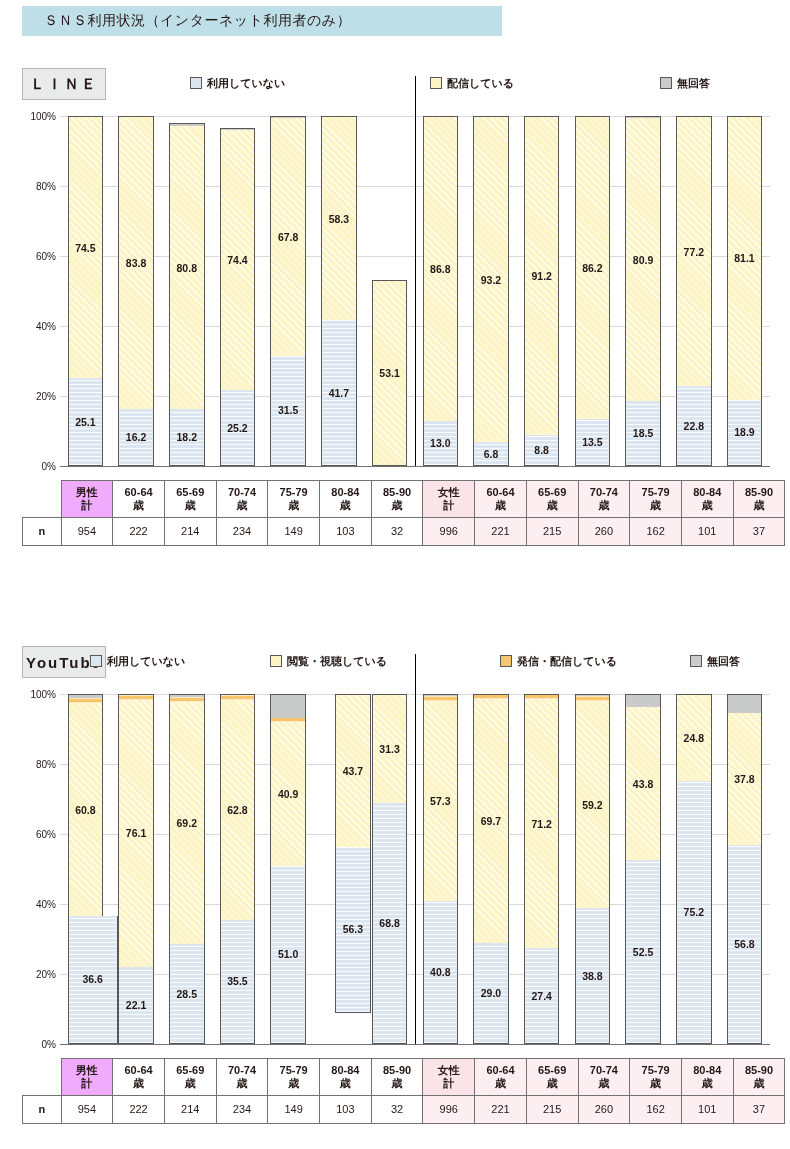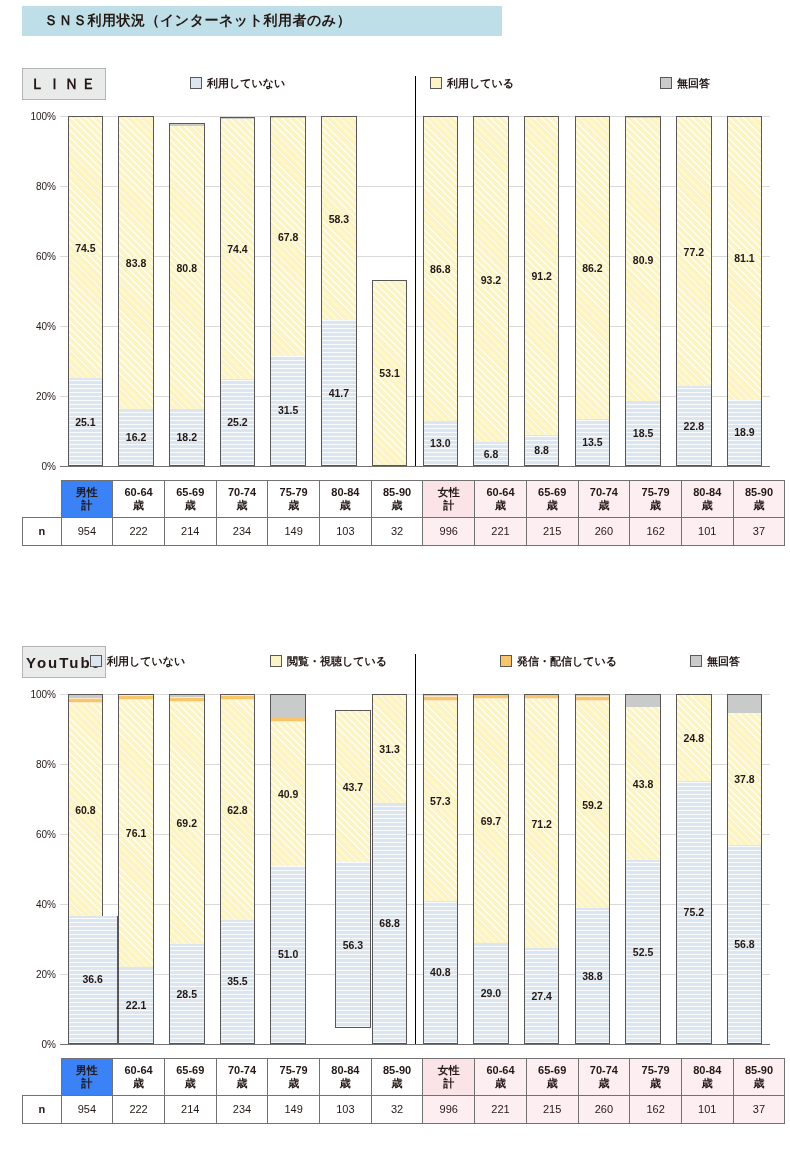--- a/index.html
+++ b/index.html
@@ -9,21 +9,21 @@
     font-family:"Liberation Sans","DejaVu Sans",sans-serif;
     color:#231815;
     position:relative;
     overflow:hidden;
   }
   
   .page-title{
     position:absolute;left:22px;top:6px;width:480px;height:30px;
     background:#bfdfe8;
     display:flex;align-items:center;
-    font-size:14px;font-weight:bold;letter-spacing:.5px;
+    font-size:14px;font-weight:normal;letter-spacing:.5px;
     padding-left:22px;box-sizing:border-box;
   }
   
   .section{position:absolute;left:0;width:790px;}
   .sec-label{
     position:absolute;left:22px;top:0;width:82px;height:30px;
     background:#e9eaea;border:1px solid #b5b5b6;
     display:flex;align-items:center;justify-content:center;
     font-size:15px;font-weight:bold;letter-spacing:2px;
   }
@@ -72,42 +72,42 @@
 
   
   .tbl{position:absolute;border-collapse:collapse;table-layout:fixed;}
   .tbl td{
     border:1px solid #727171;
     font-size:11px;text-align:center;vertical-align:middle;
     padding:0;line-height:1.15;
   }
   .cat-row td{height:36px;font-weight:bold;}
   .n-row td{height:27px;}
-  .tot-m{background:#3b82f6;}
+  .tot-m{background:#f0abfc;}
   .tot-f{background:#fbe4e8;}
   .cell-f{background:#fdeff1;}
   .cell-m{background:#ffffff;}
   .lbl-cell{background:#ffffff;font-weight:bold;}
   .blank{border:none !important;background:transparent;}
 </style>
 </head>
 <body>
 
 <div class="page-title">ＳＮＳ利用状況（インターネット利用者のみ）</div>
 
 <div class="section" id="sec-line" style="top:68px;height:480px;">
   <div class="sec-label">ＬＩＮＥ</div>
   <div class="legend" id="legend-line">
       <div class="item" style="position: absolute; left: 80px;">
         <span class="swatch" style="background: rgb(220, 230, 241);"></span>
         <span class="lbl">利用していない</span>
       </div>
       <div class="item" style="position: absolute; left: 320px;">
         <span class="swatch" style="background: rgb(253, 244, 198);"></span>
-        <span class="lbl">利用している</span>
+        <span class="lbl">配信している</span>
       </div>
       <div class="item" style="position: absolute; left: 550px;">
         <span class="swatch" style="background: rgb(201, 202, 202);"></span>
         <span class="lbl">無回答</span>
       </div>
     </div>
   <div class="plot" id="plot-line" style="left:22px;top:48px;width:748px;height:350px;">
       <div class="axisline" style="top: 350px; width: 710px;"></div>
       <div class="ytick" style="top: 350px; right: 714px;">0%</div>
       <div class="gridline" style="top: 280px; width: 710px;"></div>
@@ -152,21 +152,21 @@
               <span class="val">18.2</span>
             </div>
           </div>
         </div>
         <div class="barcol" style="width: 50.7143px; align-items: center;">
           <div style="width: 35.5px; height: 100%; display: flex; flex-direction: column; justify-content: flex-end;">
             <div class="seg fill-na" style="height: 1.4px;"></div>
             <div class="seg fill-use" style="height: 260.4px;">
               <span class="val">74.4</span>
             </div>
-            <div class="seg fill-none" style="height: 87px;">
+            <div class="seg fill-none" style="height: 76px;">
               <span class="val">25.2</span>
             </div>
           </div>
         </div>
         <div class="barcol" style="width: 50.7143px; align-items: center;">
           <div style="width: 35.5px; height: 100%; display: flex; flex-direction: column; justify-content: flex-end;">
             <div class="seg fill-na" style="height: 2.45px;"></div>
             <div class="seg fill-use" style="height: 237.3px;">
               <span class="val">67.8</span>
             </div>
@@ -395,21 +395,21 @@
             <div class="seg fill-post" style="height: 4.55px;"></div>
             <div class="seg fill-use" style="height: 143.15px;">
               <span class="val">40.9</span>
             </div>
             <div class="seg fill-none" style="height: 178.5px;">
               <span class="val">51.0</span>
             </div>
           </div>
         </div>
         <div class="barcol" style="width: 50.7143px; align-items: center;">
-          <div style="width: 35.5px; height: 100%; display: flex; flex-direction: column; justify-content: center; margin-left: 28px;">
+          <div style="width: 35.5px; height: 100%; display: flex; flex-direction: column; justify-content: flex-start; margin-left: 28px;">
             <div class="seg fill-use" style="height: 152.95px;">
               <span class="val">43.7</span>
             </div>
             <div class="seg fill-none" style="height: 166px;">
               <span class="val">56.3</span>
             </div>
           </div>
         </div>
         <div class="barcol" style="width: 50.7143px; align-items: center;">
           <div style="width: 35.5px; height: 100%; display: flex; flex-direction: column; justify-content: flex-end;">

